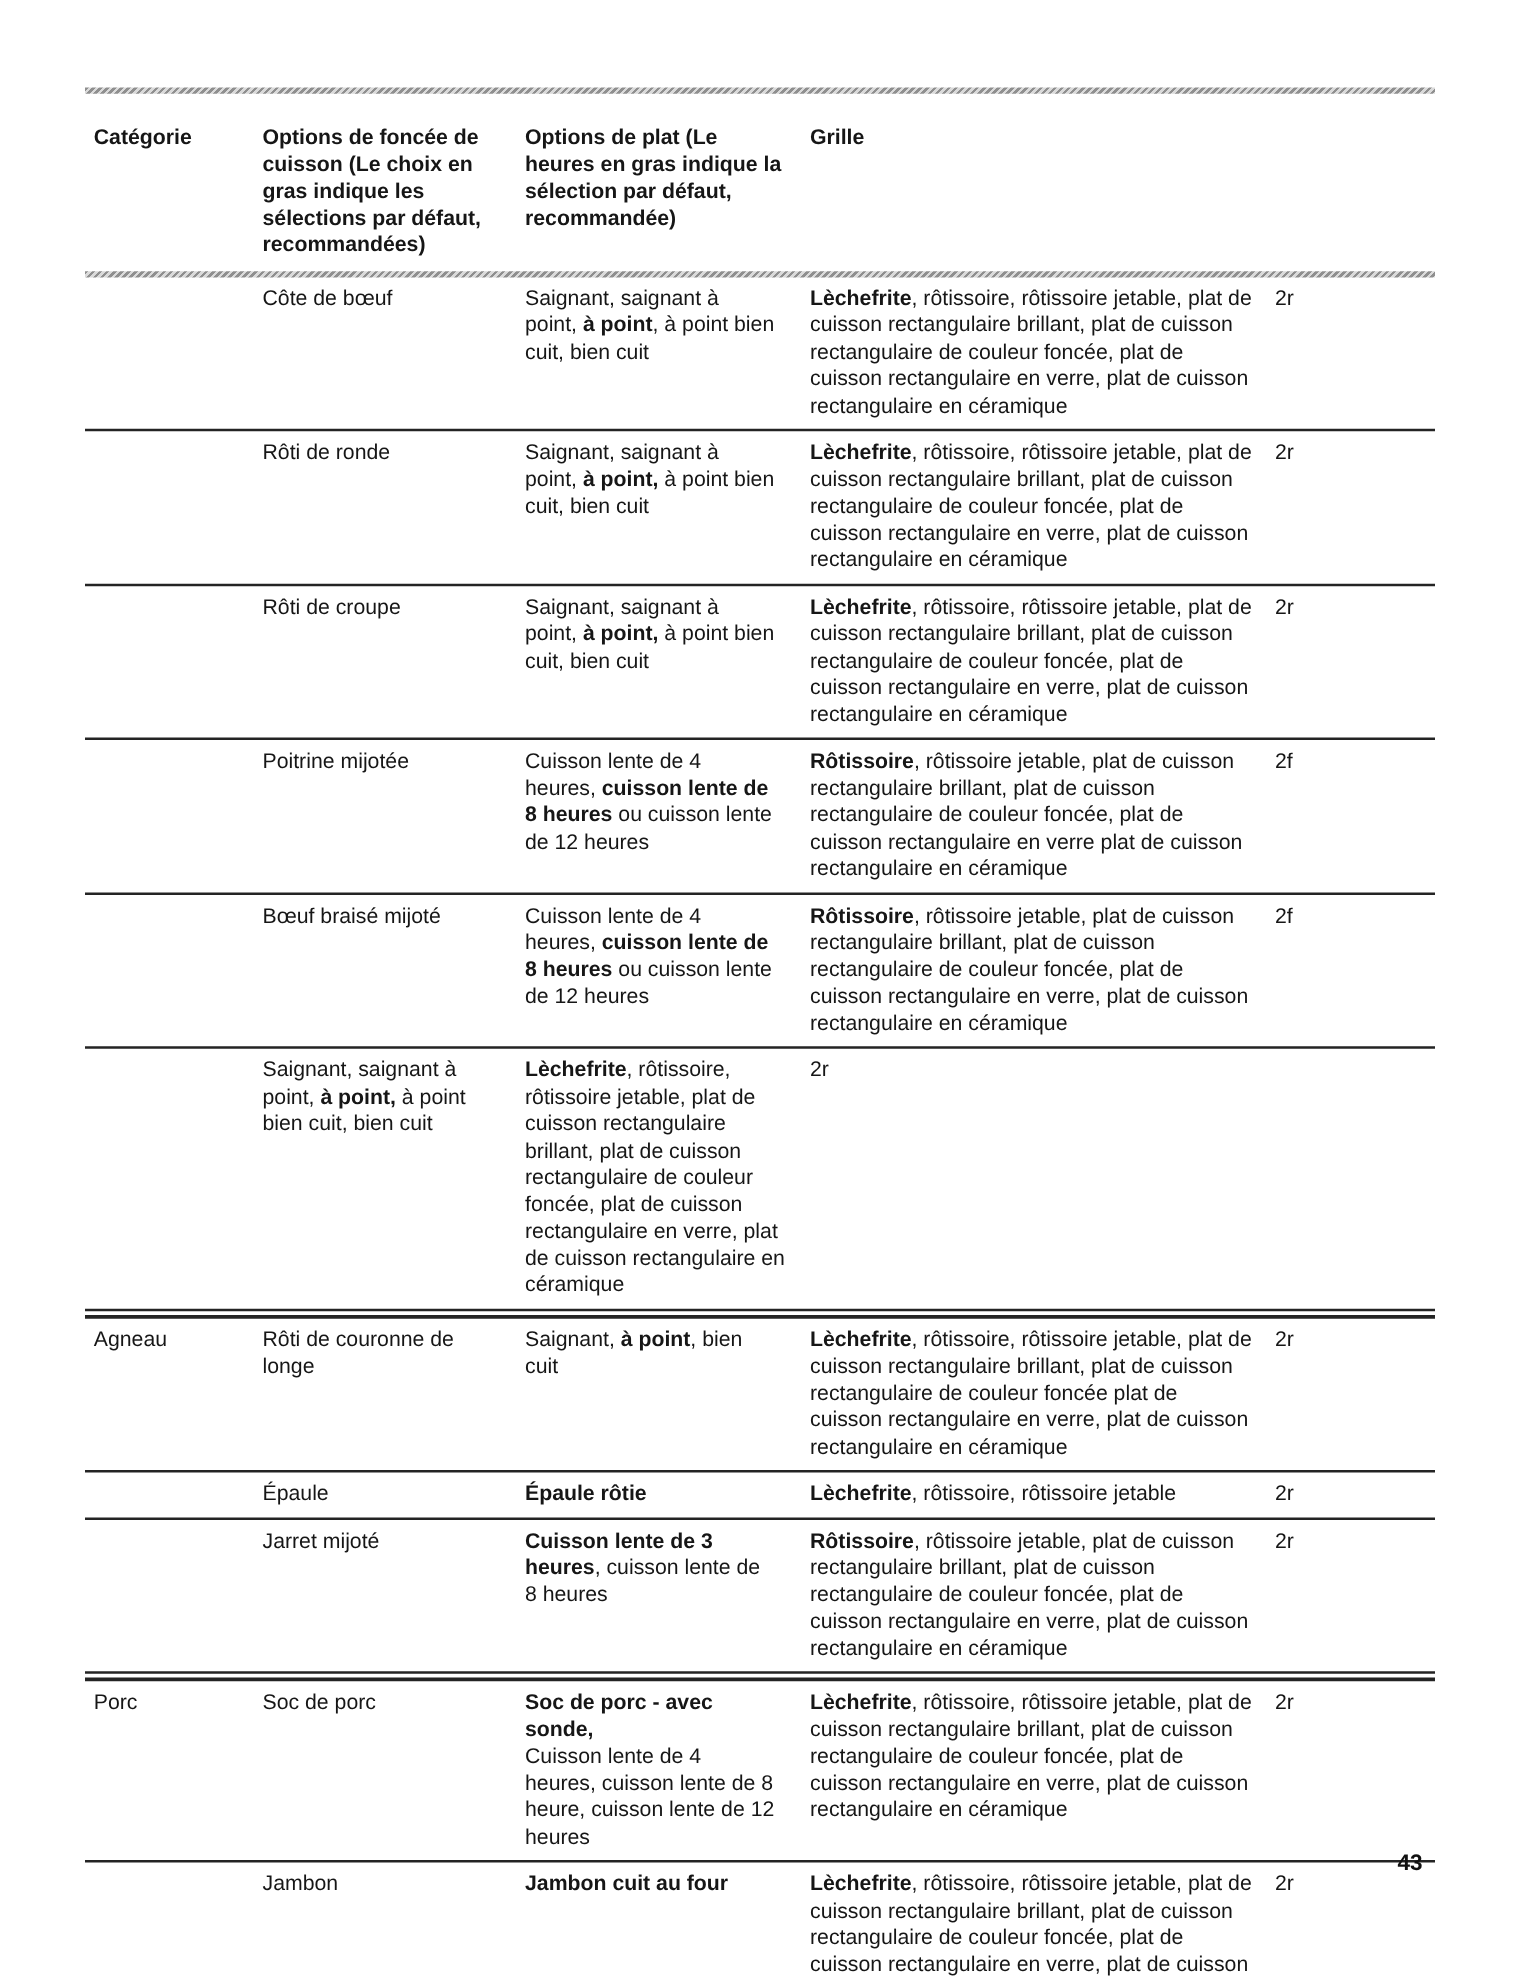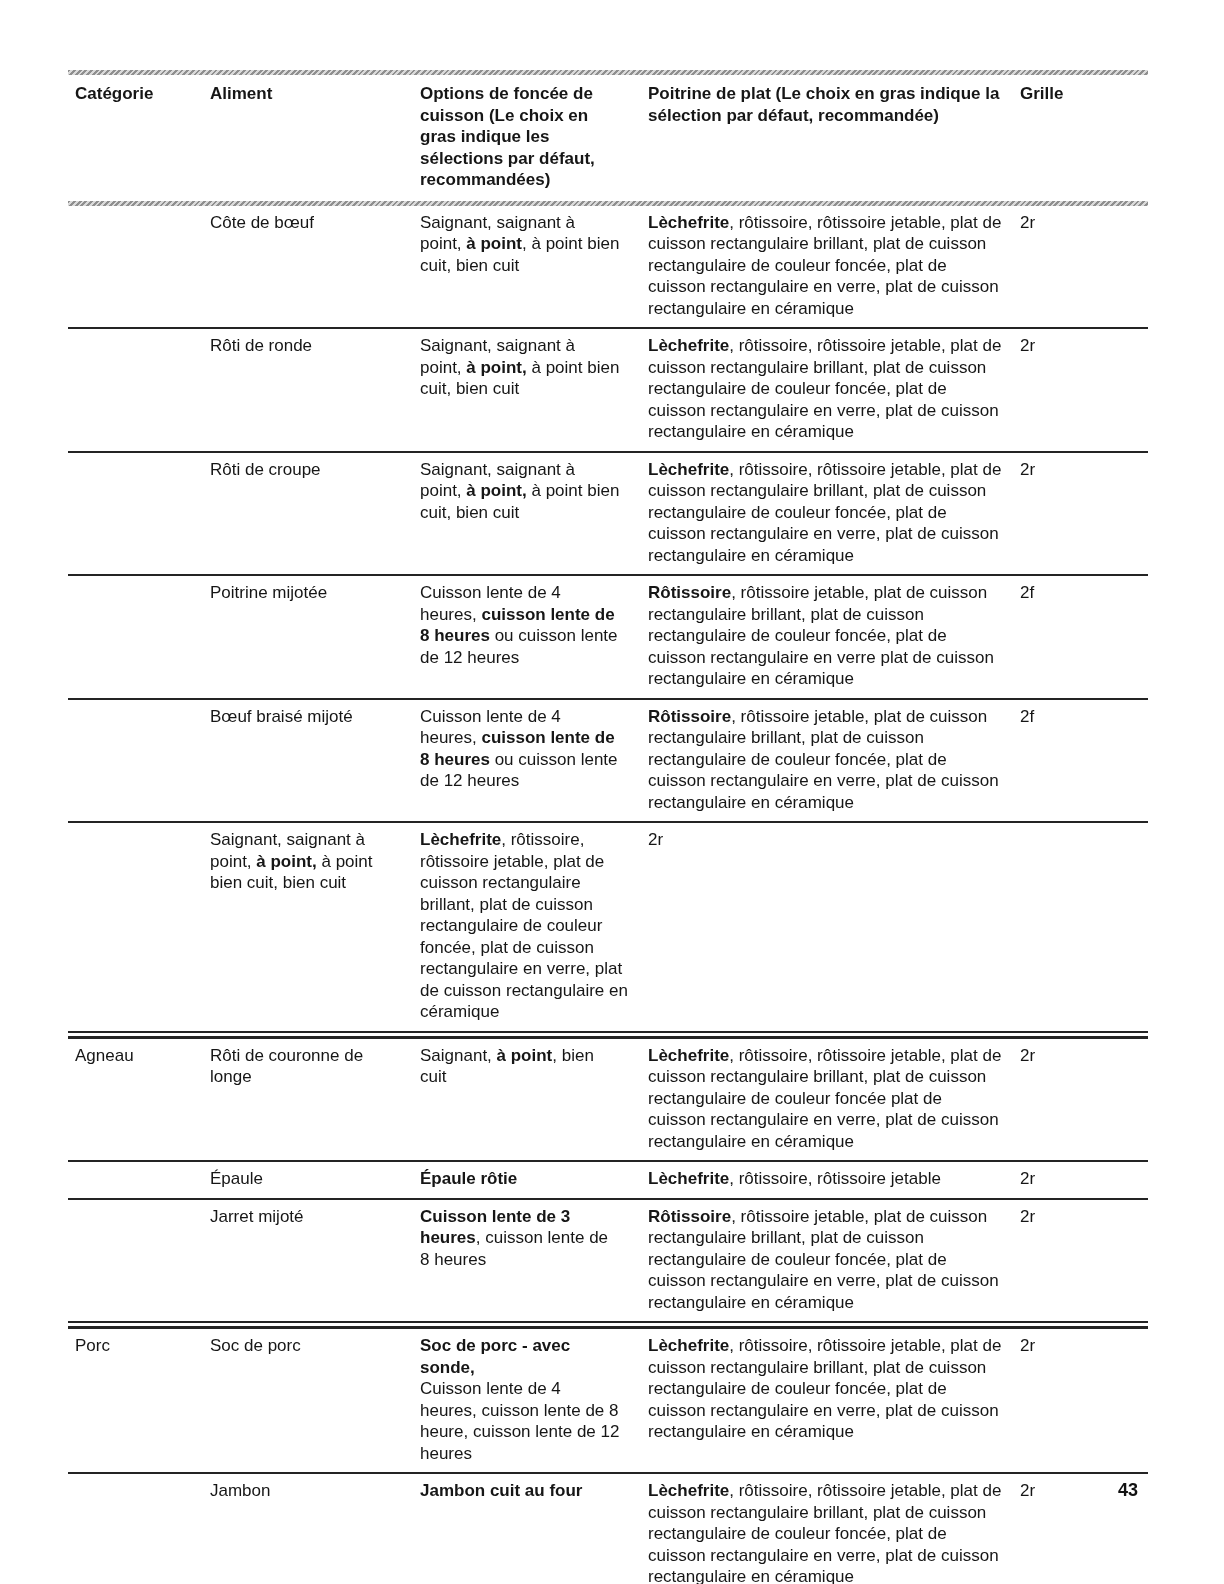--- a/index.html
+++ b/index.html
@@ -13,39 +13,38 @@
     display:grid;
     grid-template-columns:142px 210px 228px 372px 128px;
     padding:6px 0 8px;
     font-size:17px;line-height:21.5px;
   }
   .c{padding-right:12px;white-space:pre-line}
   .c.cat{padding-left:7px;font-weight:normal}
   .c.col3{padding-right:28px}
   .c.col4{padding-right:16px}
   .header .c{font-weight:bold}
-  .header{padding:8px 0 10px}
+  .header{padding:24px 0 10px}
   b{font-weight:bold}
   .band{height:5px;background:repeating-linear-gradient(135deg,#8f8f8f 0 2px,#dadada 2px 4px)}
   .sep-single{height:2px;background:#242424}
   .sep-double{height:8px;box-sizing:border-box;border-top:2px solid #242424;border-bottom:3px solid #242424;background:#fff}
   .pageno{position:absolute;left:1118px;top:1480px;font-size:18px;font-weight:bold;color:#111}
 </style>
 </head>
 <body>
 
 <div class="table">
 
   <div class="band"></div>
 
   <div class="row header">
     <div class="c cat">Catégorie</div>
-    <div class="c">Aliment</div>
     <div class="c col3">Options de foncée de cuisson (Le choix en gras indique les sélections par défaut, recommandées)</div>
-    <div class="c col4">Poitrine de plat (Le choix en gras indique la sélection par défaut, recommandée)</div>
+    <div class="c col4">Options de plat (Le heures en gras indique la sélection par défaut, recommandée)</div>
     <div class="c">Grille</div>
   </div>
 
   <div class="band"></div>
 
   <div class="row">
     <div class="c cat"></div>
     <div class="c">Côte de bœuf</div>
     <div class="c col3"><span>Saignant, saignant à point, </span><b>à point</b><span>, à point bien cuit, bien cuit</span></div>
     <div class="c col4"><b>Lèchefrite</b><span>, rôtissoire, rôtissoire jetable, plat de cuisson rectangulaire brillant, plat de cuisson rectangulaire de couleur foncée, plat de cuisson rectangulaire en verre, plat de cuisson rectangulaire en céramique</span></div>

